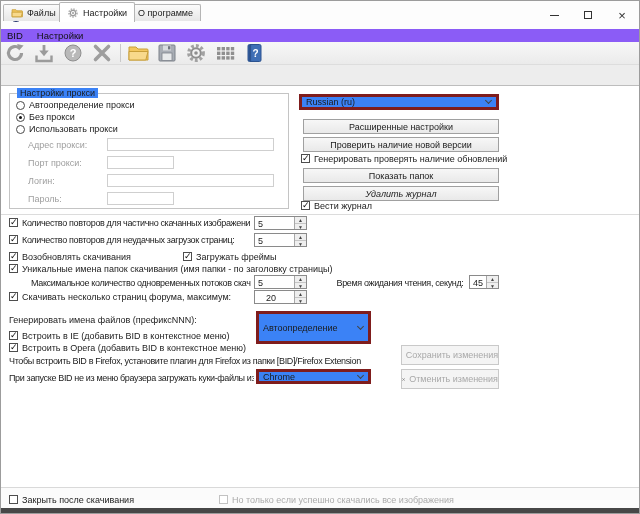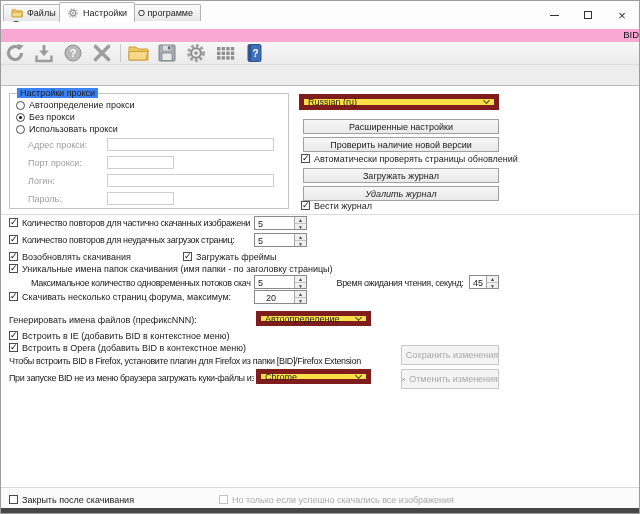--- a/index.html
+++ b/index.html
@@ -14,21 +14,21 @@
   .titlebar{position:absolute;left:0;top:0;right:0;height:28px;background:#fdfdfd;display:flex;align-items:center;padding-left:8px;}
   .app-icon{width:14px;height:14px;border-radius:50%;background:radial-gradient(circle at 50% 45%, #9db7e8 0 25%, #2a3f7e 30% 60%, #4a5f9e 65% 100%);border:1px solid #23336b;flex:0 0 auto;}
   .title-text{margin-left:6px;font-size:9.5px;color:#000;white-space:nowrap;}
   .win-controls{margin-left:auto;display:flex;height:100%;}
   .wbtn{width:34px;height:100%;display:flex;align-items:center;justify-content:center;}
   .ic-min{width:9px;height:1px;background:#333;}
   .ic-max{width:8px;height:8px;border:1px solid #333;}
   .ic-close{font-size:13px;line-height:13px;color:#333;}
   .ic-close::before{content:"\00D7";}
   
-  .menubar{position:absolute;left:0;top:28px;right:0;height:13px;display:flex;align-items:flex-end;padding-left:6px;gap:14px;background:#f9a8d4;flex-direction:column;}
+  .menubar{position:absolute;left:0;top:28px;right:0;height:13px;display:flex;align-items:center;padding-left:6px;gap:14px;background:#8b5cf6;}
   .menu-item{font-size:9.5px;color:#111;}
   
   .toolbar{position:absolute;left:0;top:41px;right:0;height:23px;background:linear-gradient(#f7f7f7,#ebebeb);border-bottom:1px solid #dddddd;display:flex;align-items:center;padding-left:3px;}
   .tbi{width:22px;height:22px;margin-right:7px;display:flex;align-items:center;justify-content:center;}
   .tb-sep{width:1px;height:18px;background:#c9c9c9;margin:0 6px 0 0;}
   .tbi svg{display:block;}
   
   .tabstrip{position:absolute;left:0;top:64px;right:0;height:20px;background:#ededed;}
   .tab{position:absolute;top:3px;height:17px;display:flex;align-items:center;gap:4px;padding:0 7px;
        background:linear-gradient(#fbfbfb,#e7e7e7);border:1px solid #b5b5b5;border-bottom:none;
@@ -52,21 +52,21 @@
   .cb.on::after{content:"\2713";position:absolute;left:0px;top:-2px;font-size:9px;font-weight:bold;color:#0f0f0f;}
   .chk.disabled .cb{border-color:#c2c2c2;}
   .chk.disabled .lbl{color:#ababab;}
   .spin{position:absolute;height:14px;border:1px solid #8a8a8a;background:#fff;display:flex;}
   .spin .val{flex:1;font-size:9px;padding:2px 0 0 3px;}
   .spin .btns{width:12px;border-left:1px solid #a8a8a8;display:flex;flex-direction:column;background:#efefef;}
   .spin .btns span{flex:1;display:flex;align-items:center;justify-content:center;color:#444;}
   .spin .su::before{content:"\25B2";font-size:5px;}
   .spin .sd::before{content:"\25BC";font-size:5px;}
   .spin .su{border-bottom:1px solid #c6c6c6;}
-  .combo{position:absolute;border:5px solid #7f1d1d;background:#fde047;display:flex;align-items:center;}
+  .combo{position:absolute;border:3px solid #7f1d1d;background:#3b82f6;display:flex;align-items:center;}
   .combo .val{flex:1;padding-left:4px;font-size:9px;white-space:nowrap;overflow:hidden;}
   .combo .arr{width:16px;height:100%;display:flex;align-items:center;justify-content:center;}
   .chev{width:5px;height:5px;border-right:1px solid #444;border-bottom:1px solid #444;transform:rotate(45deg);margin-top:-3px;}
   .btn{position:absolute;border:1px solid #a0a0a0;background:linear-gradient(#f7f7f7,#e9e9e9);font-size:9px;display:flex;align-items:center;justify-content:center;gap:4px;color:#1b1b1b;white-space:nowrap;}
   .btn.disabled{color:#a8a8a8;border-color:#c9c9c9;background:#f4f4f4;}
   .divider{position:absolute;left:0;right:0;height:1px;background:#dcdcdc;}
   
   .footer-line{position:absolute;left:0;top:486px;right:0;height:1px;background:#d9d9d9;}
   .footerbar{position:absolute;left:0;top:487px;right:0;height:20px;background:#fbfbfb;}
   .bottom-strip{position:absolute;left:0;top:507px;right:0;height:7px;background:#474747;}
@@ -224,23 +224,23 @@
   <div class="combo" style="left:298px;top:93px;width:200px;height:16px;">
     <span class="val">Russian (ru)</span>
     <span class="arr">
         <span class="chev"></span>
       </span>
   </div>
   <div class="btn" style="left:302px;top:118px;width:196px;height:15px;">Расширенные настройки</div>
   <div class="btn" style="left:302px;top:136px;width:196px;height:15px;">Проверить наличие новой версии</div>
   <div class="chk" style="left:300px;top:153px;">
     <span class="cb on"></span>
-    <span class="lbl">Автоматически проверять страницы обновлений</span>
-  </div>
-  <div class="btn" style="left:302px;top:167px;width:196px;height:15px;">Загружать журнал</div>
+    <span class="lbl">Генерировать проверять наличие обновлений</span>
+  </div>
+  <div class="btn" style="left:302px;top:167px;width:196px;height:15px;">Показать папок</div>
   <div class="btn" style="left:302px;top:185px;width:196px;height:15px;font-style:italic;">Удалить журнал</div>
   <div class="chk" style="left:300px;top:200px;">
     <span class="cb on"></span>
     <span class="lbl">Вести журнал</span>
   </div>
 
   <div class="divider" style="top:213px;"></div>
 
   <div class="chk" style="left:8px;top:217px;">
     <span class="cb on"></span>
@@ -303,21 +303,21 @@
   </div>
   <div class="spin" style="left:253px;top:289px;width:53px;padding-left:8px;">
     <span class="val">20</span>
     <span class="btns">
         <span class="su"></span>
         <span class="sd"></span>
       </span>
   </div>
 
   <span class="lbl abs" style="left:8px;top:314px;">Генерировать имена файлов (префиксNNN):</span>
-  <div class="combo" style="left:255px;top:310px;width:115px;height:15px;">
+  <div class="combo" style="left:255px;top:310px;width:115px;height:33px;">
     <span class="val">Автоопределение</span>
     <span class="arr">
         <span class="chev"></span>
       </span>
   </div>
 
   <div class="chk" style="left:8px;top:330px;">
     <span class="cb on"></span>
     <span class="lbl">Встроить в IE (добавить BID в контекстное меню)</span>
   </div>

